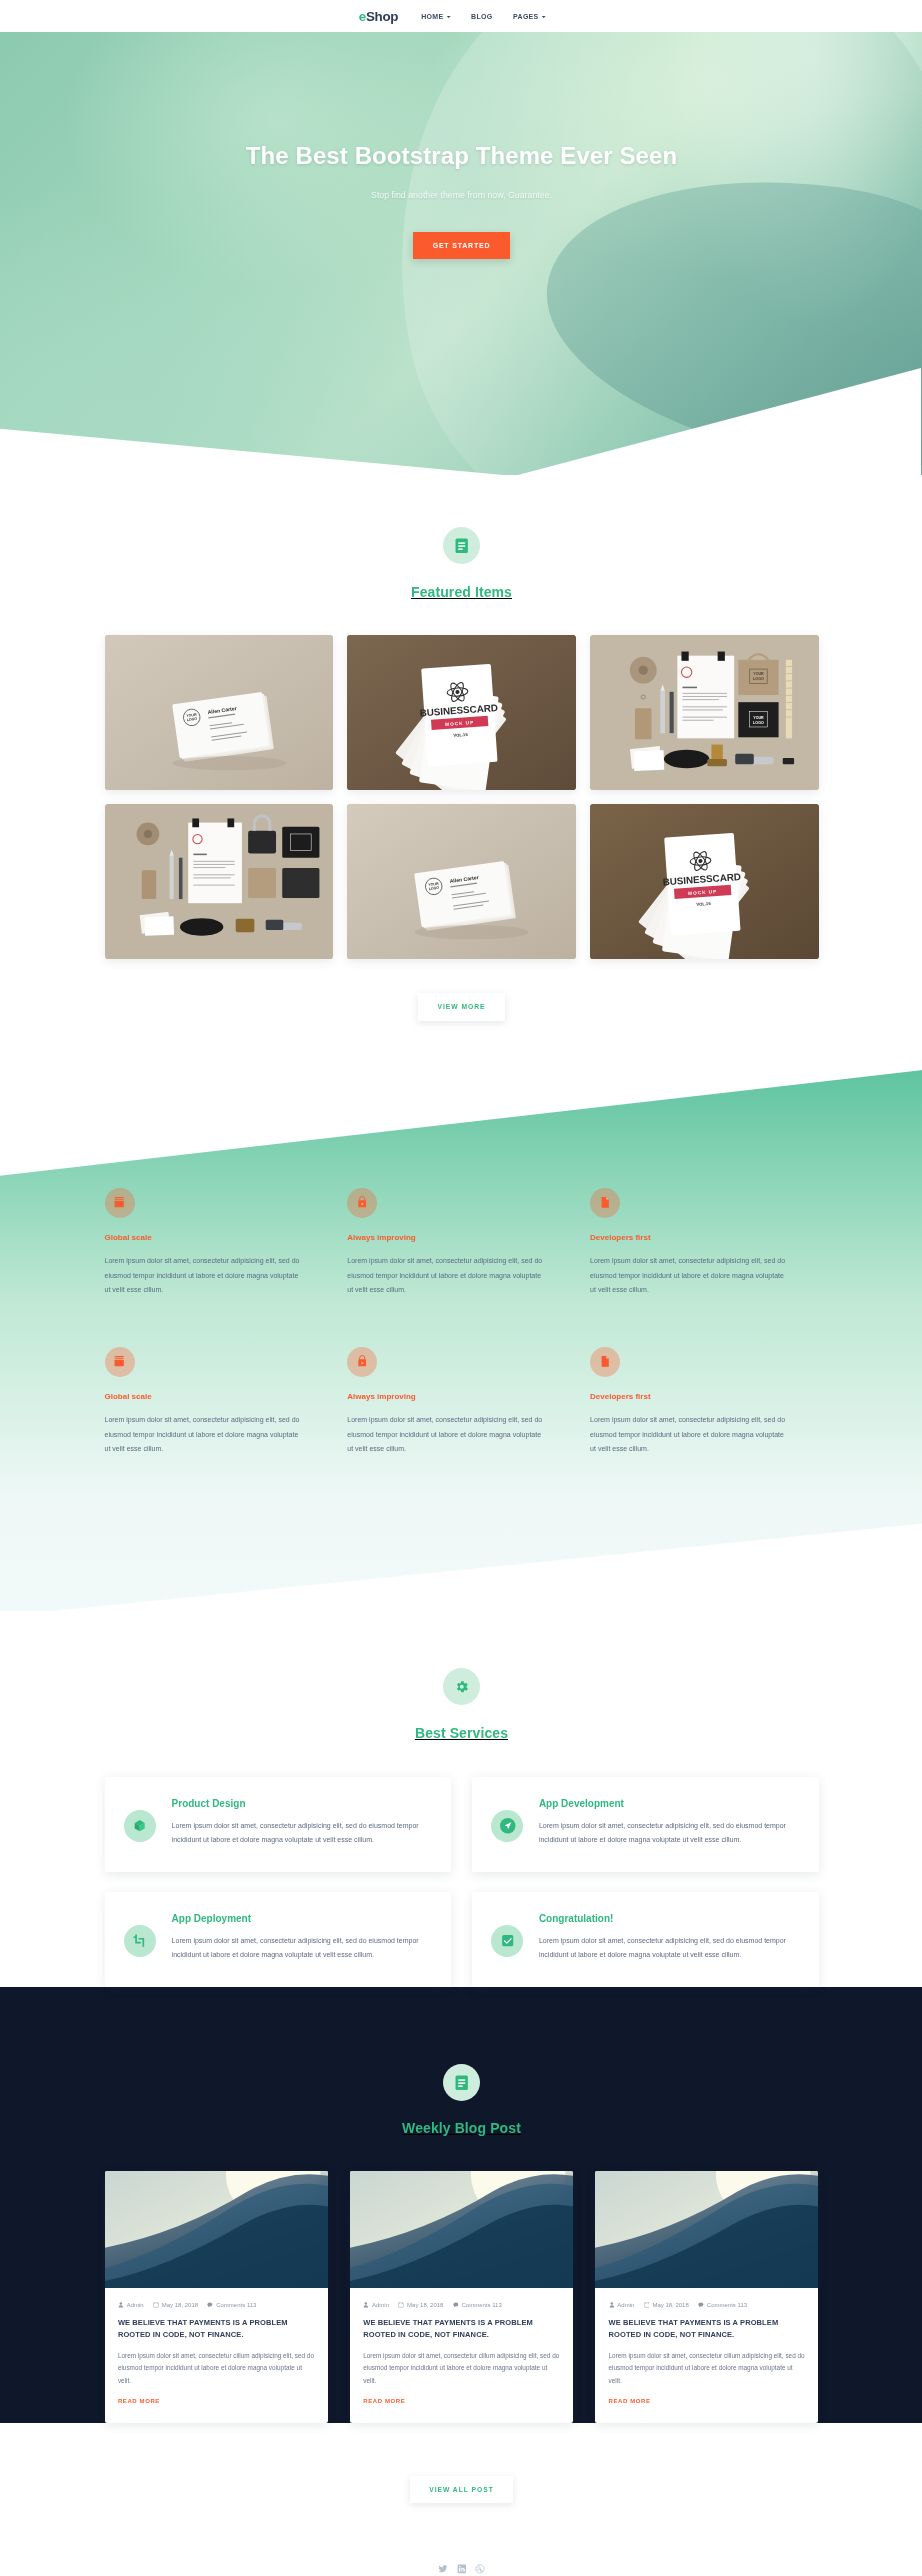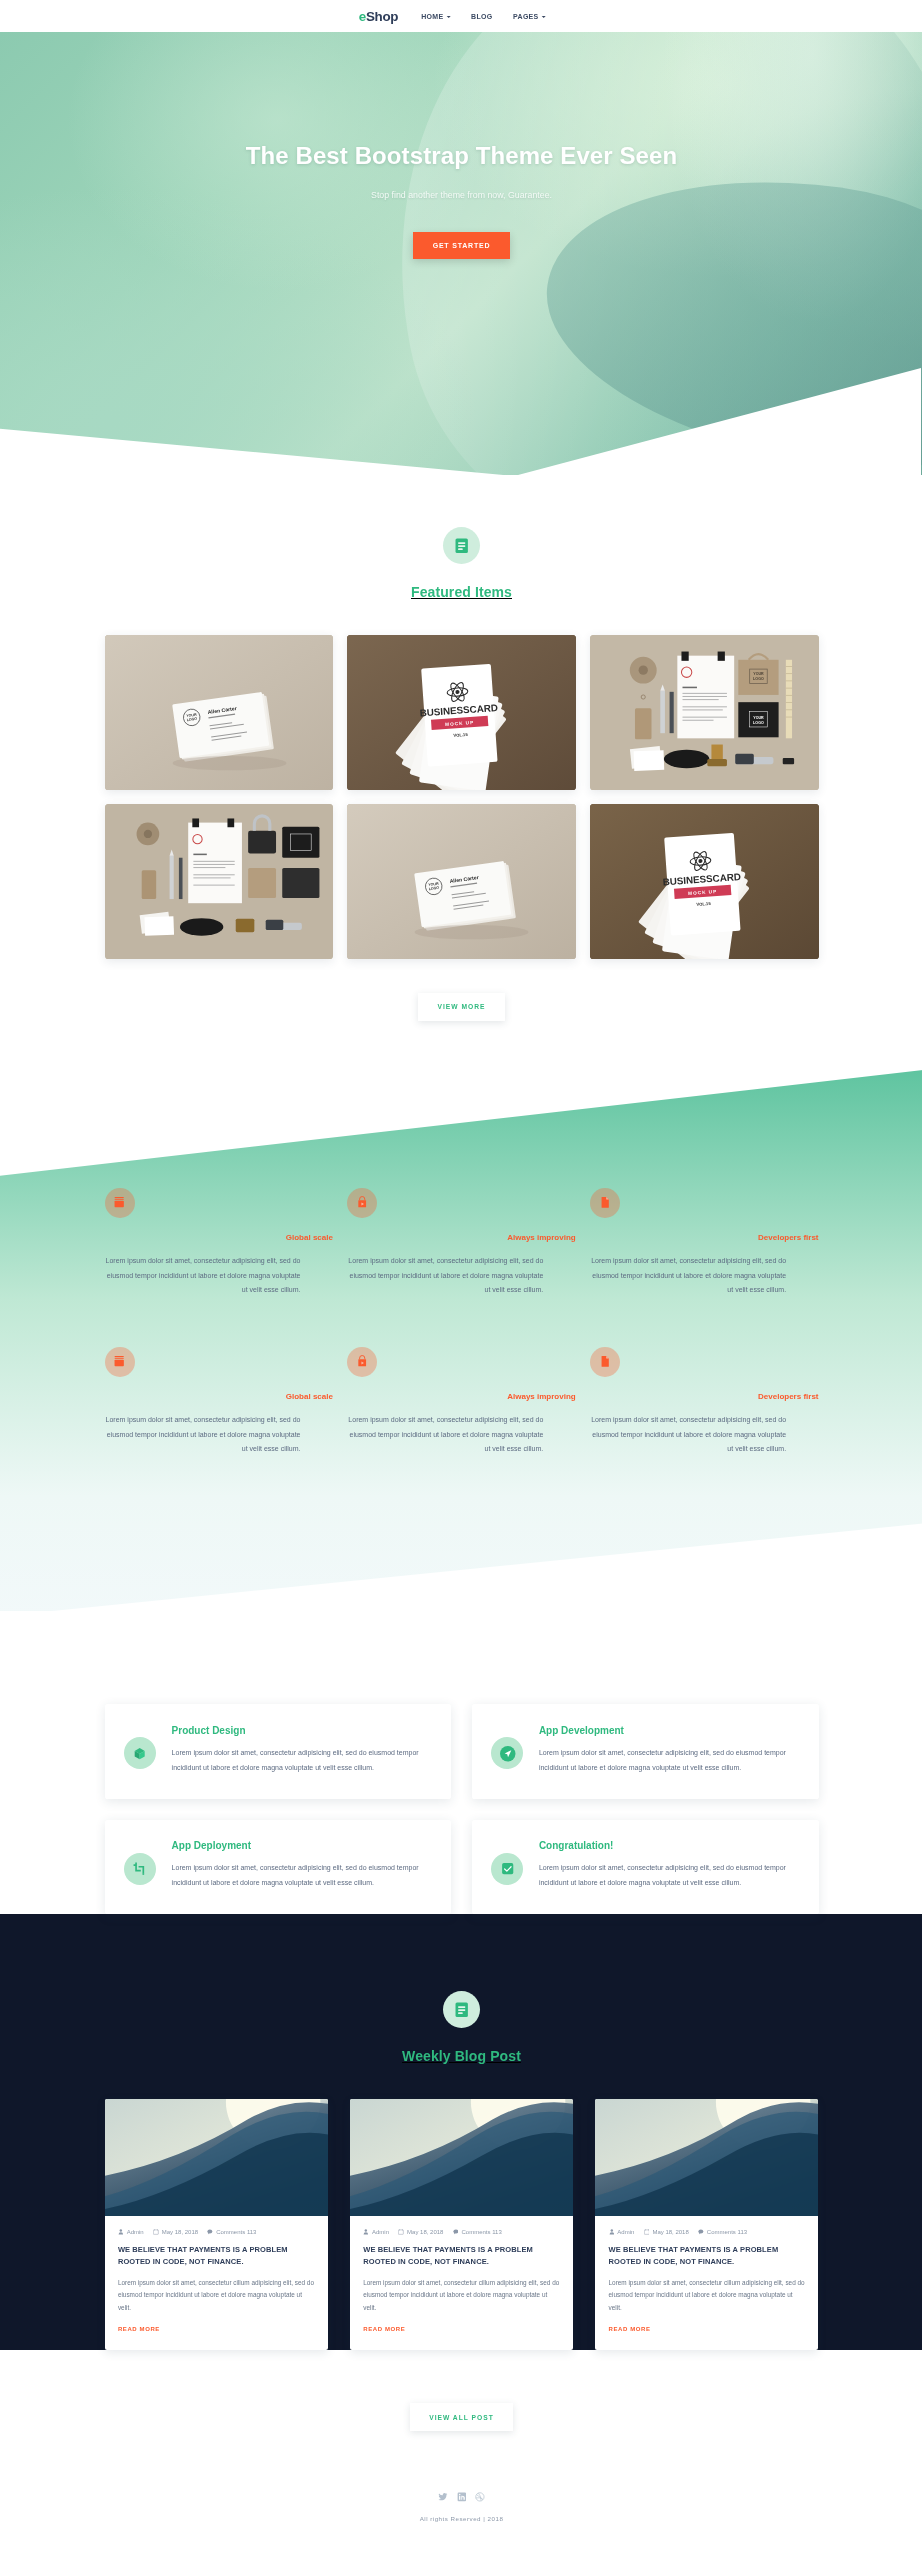--- a/index.html
+++ b/index.html
@@ -187,21 +187,20 @@
     box-shadow: 0 2.1px 7.2px rgba(40,60,80,0.13);
     font-family: "Liberation Sans", sans-serif;
   }
 
   
   .features {
     position: relative;
     padding: 0 0 0 0;
     background: #f2f9fa;
     overflow: hidden;
-    text-align: right;
   }
   .feat-bg {
     position: absolute;
     inset: 0;
     z-index: 0;
   }
   .feat-inner {
     position: relative;
     z-index: 3;
     width: 714px;
@@ -707,20 +706,28 @@
           <polygon points="14,2 19,7 14,7" fill="#f7bca6"></polygon>
         </svg>
       </div>
       <div class="feat-title">Developers first</div>
       <div class="feat-text">Lorem ipsum dolor sit amet, consectetur adipisicing elit, sed do eiusmod tempor incididunt ut labore et dolore magna voluptate ut velit esse cillum.</div>
     </div>
   </div>
 </div>
 
 <div class="services">
+  <div class="sec-head">
+    <div class="icon-circle-lg">
+      <svg width="15.5" height="15.5" viewBox="0 0 24 24">
+        <path fill="#2fb97f" d="M19.4 13a7.8 7.8 0 0 0 0-2l2-1.6-2-3.4-2.4 1a7.6 7.6 0 0 0-1.7-1l-.4-2.5h-3.9l-.4 2.5c-.6.2-1.2.6-1.7 1l-2.4-1-2 3.4L6.6 11a7.8 7.8 0 0 0 0 2l-2 1.6 2 3.4 2.4-1c.5.4 1.1.8 1.7 1l.4 2.5h3.9l.4-2.5c.6-.2 1.2-.6 1.7-1l2.4 1 2-3.4-2.1-1.6zM12 15.2A3.2 3.2 0 1 1 12 8.8a3.2 3.2 0 0 1 0 6.4z"></path>
+      </svg>
+    </div>
+    <div class="sec-title">Best Services</div>
+  </div>
 
   <div class="srv-grid">
     <div class="srv-card">
       <div class="srv-icon">
         <svg width="13.4" height="13.4" viewBox="0 0 24 24">
           <path d="M12 2 L21 7 L12 12 L3 7 Z" fill="#2fb97f"></path>
           <path d="M3 7 L12 12 L12 22 L3 17 Z" fill="#28a873"></path>
           <path d="M21 7 L12 12 L12 22 L21 17 Z" fill="#35c98c"></path>
         </svg>
       </div>

